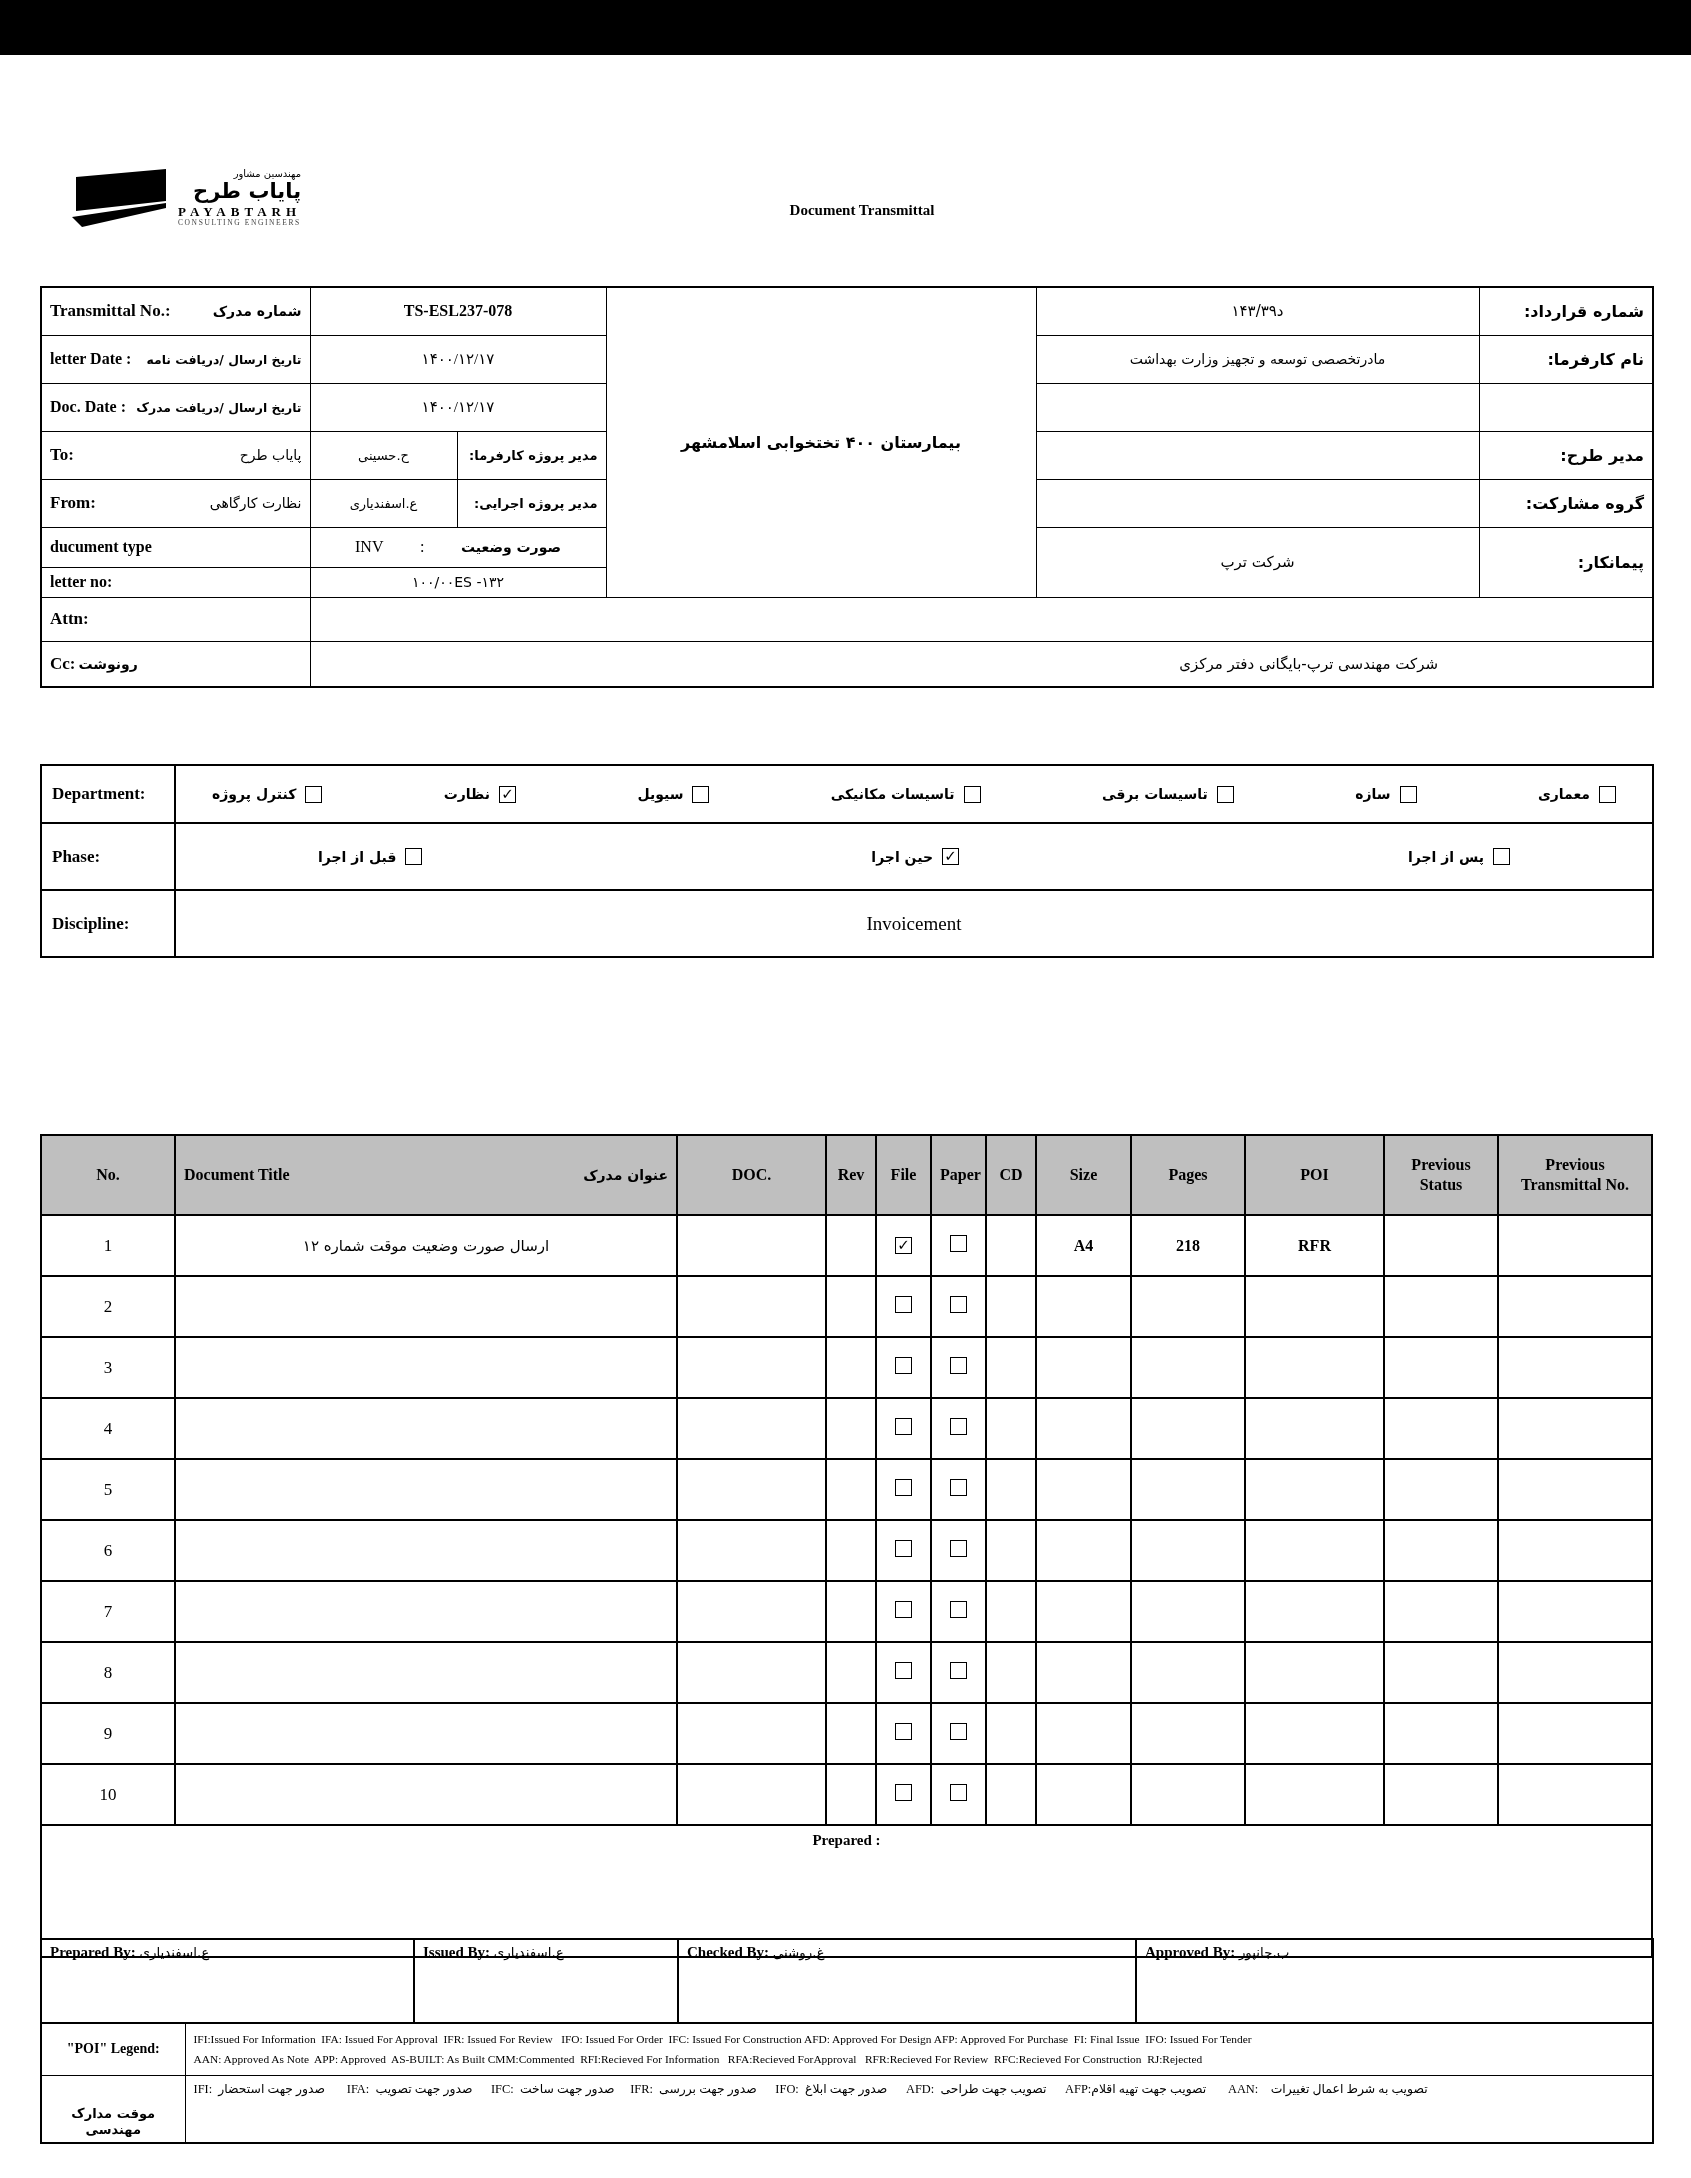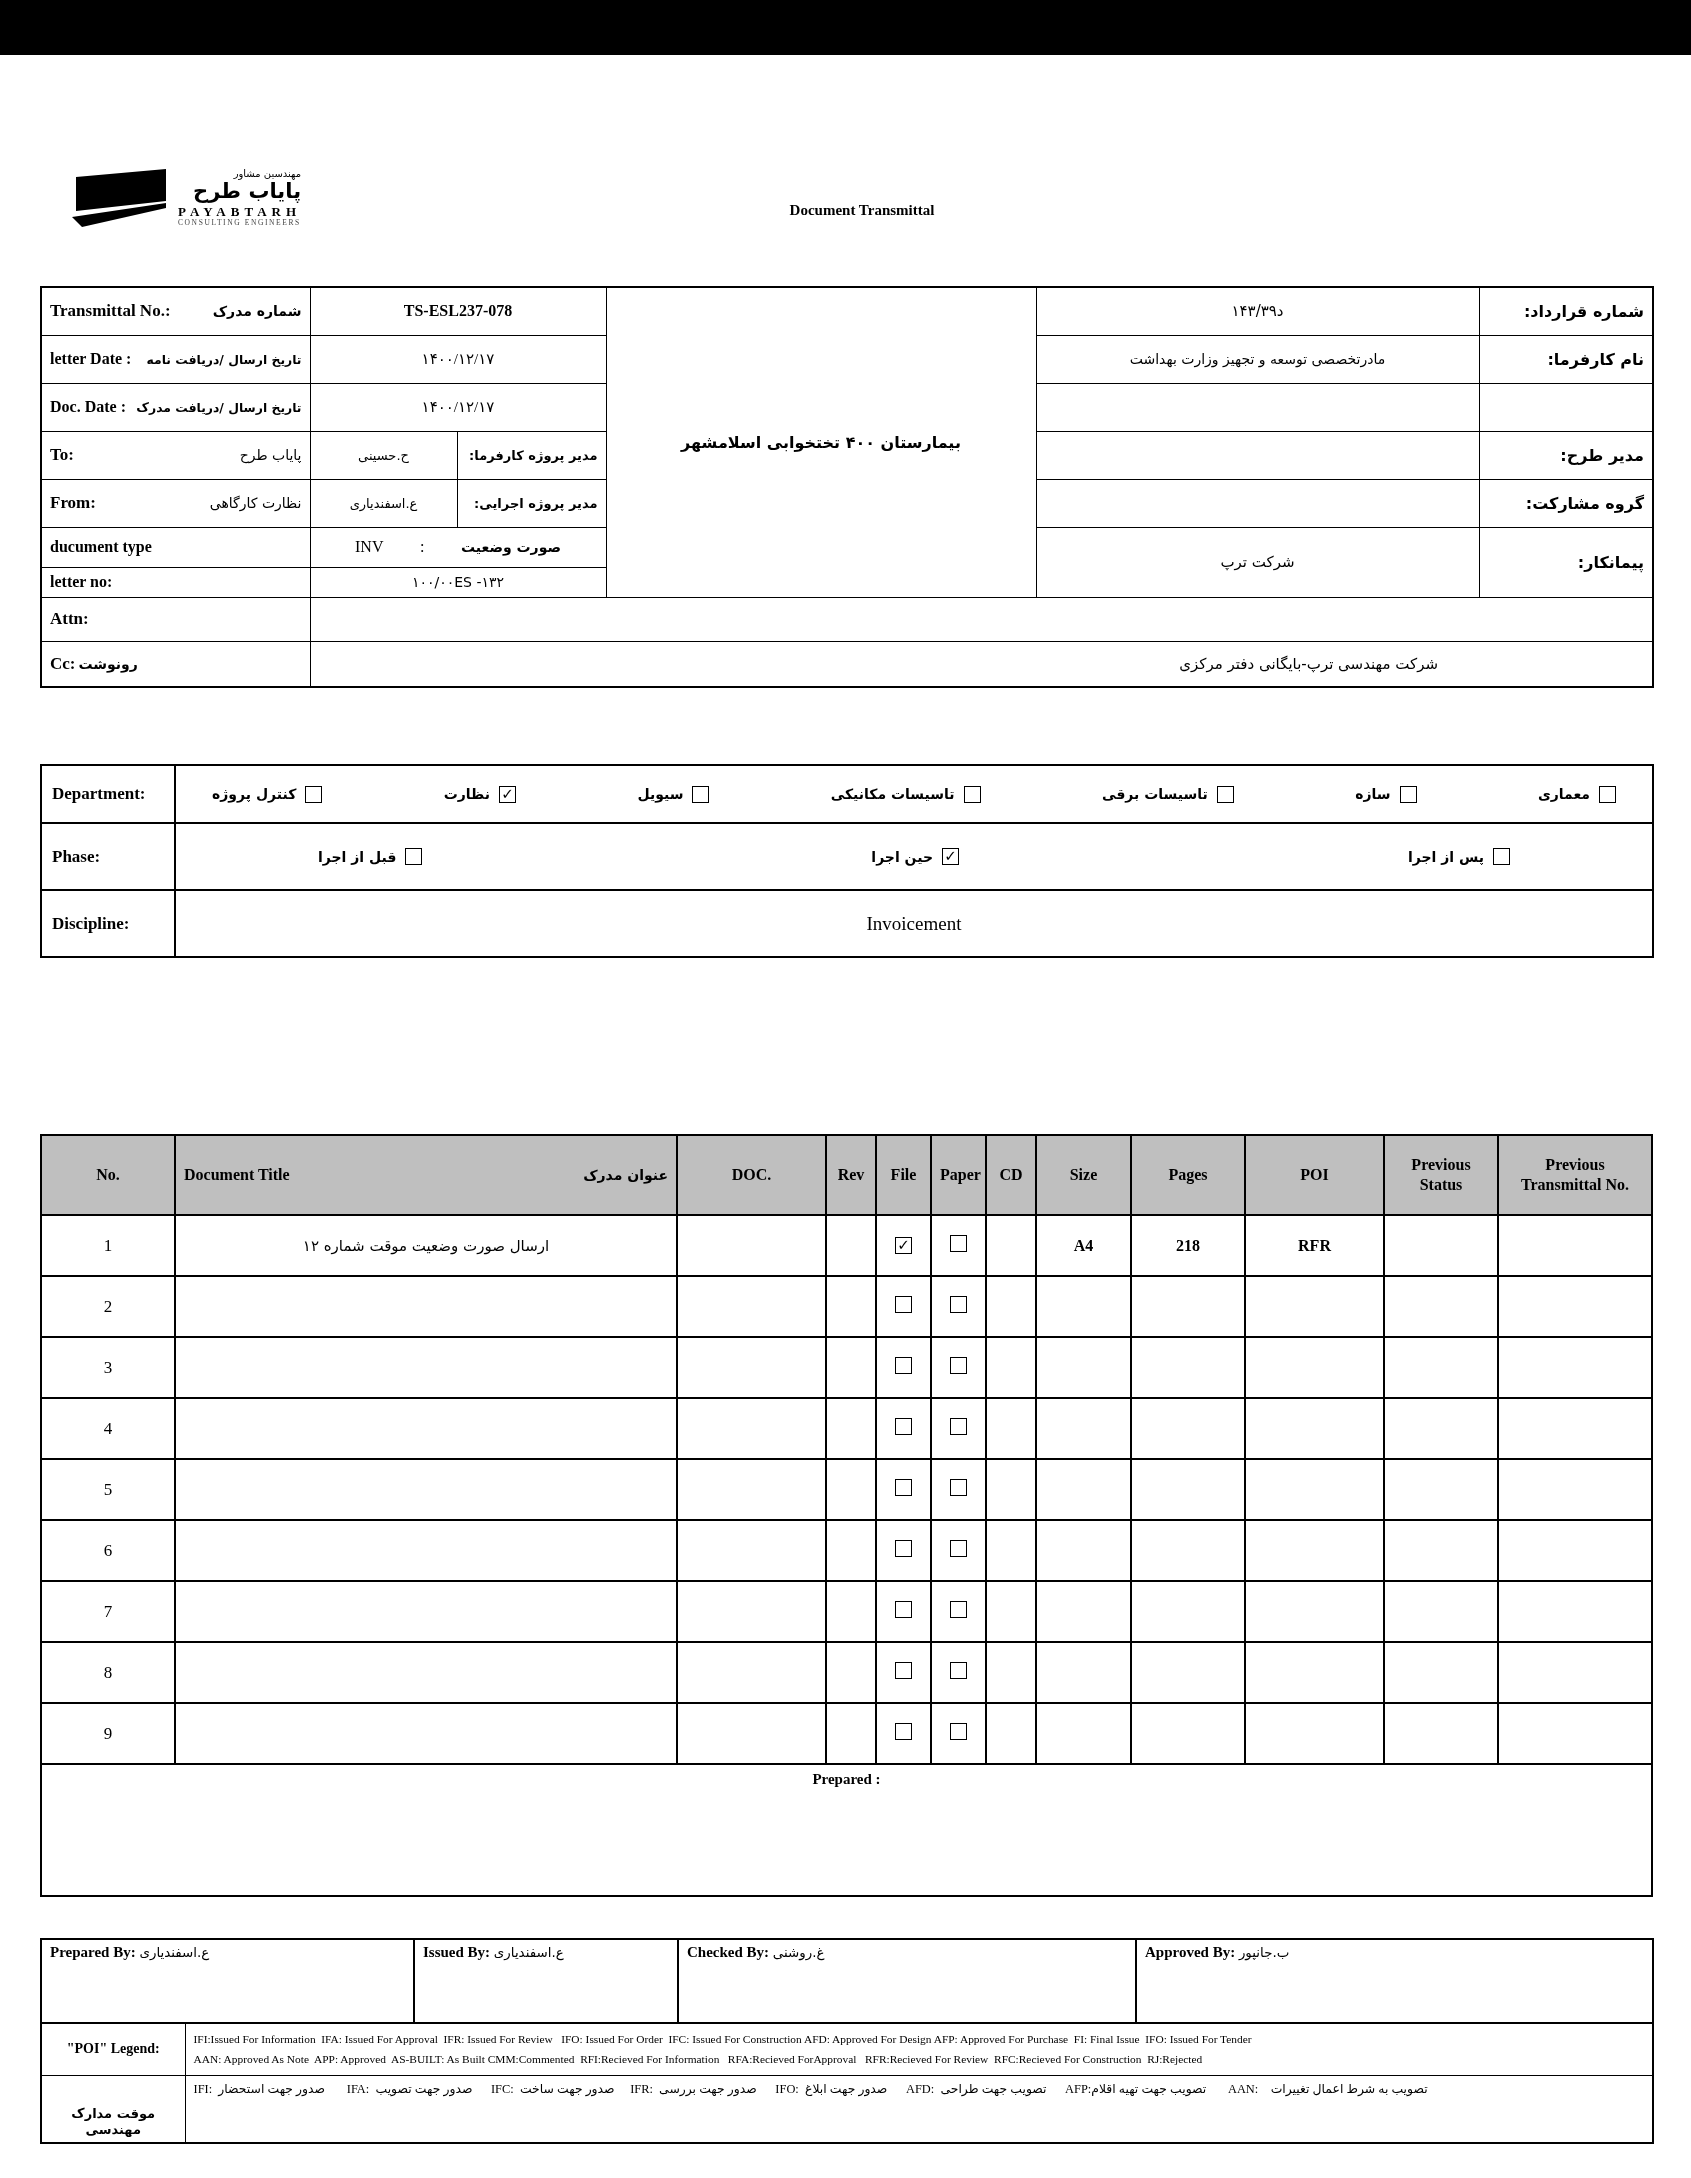--- a/index.html
+++ b/index.html
@@ -421,20 +421,34 @@
           <td></td>
           <td><span class="cb"></span></td>
           <td><span class="cb"></span></td>
           <td></td>
           <td class="b f16"></td>
           <td class="b f16"></td>
           <td class="b f16"></td>
           <td></td>
           <td></td>
         </tr>
+        <tr style="height: 61px;">
+          <td class="rowno">10</td>
+          <td class="fa15 fa" dir="rtl"></td>
+          <td></td>
+          <td></td>
+          <td><span class="cb"></span></td>
+          <td><span class="cb"></span></td>
+          <td></td>
+          <td class="b f16"></td>
+          <td class="b f16"></td>
+          <td class="b f16"></td>
+          <td></td>
+          <td></td>
+        </tr>
       </tbody>
     <tbody>
       <tr style="height:132px">
         <td colspan="12" class="remark">
           <span class="b f15">Prepared :</span>
         </td>
       </tr>
     </tbody>
   </table>
 

